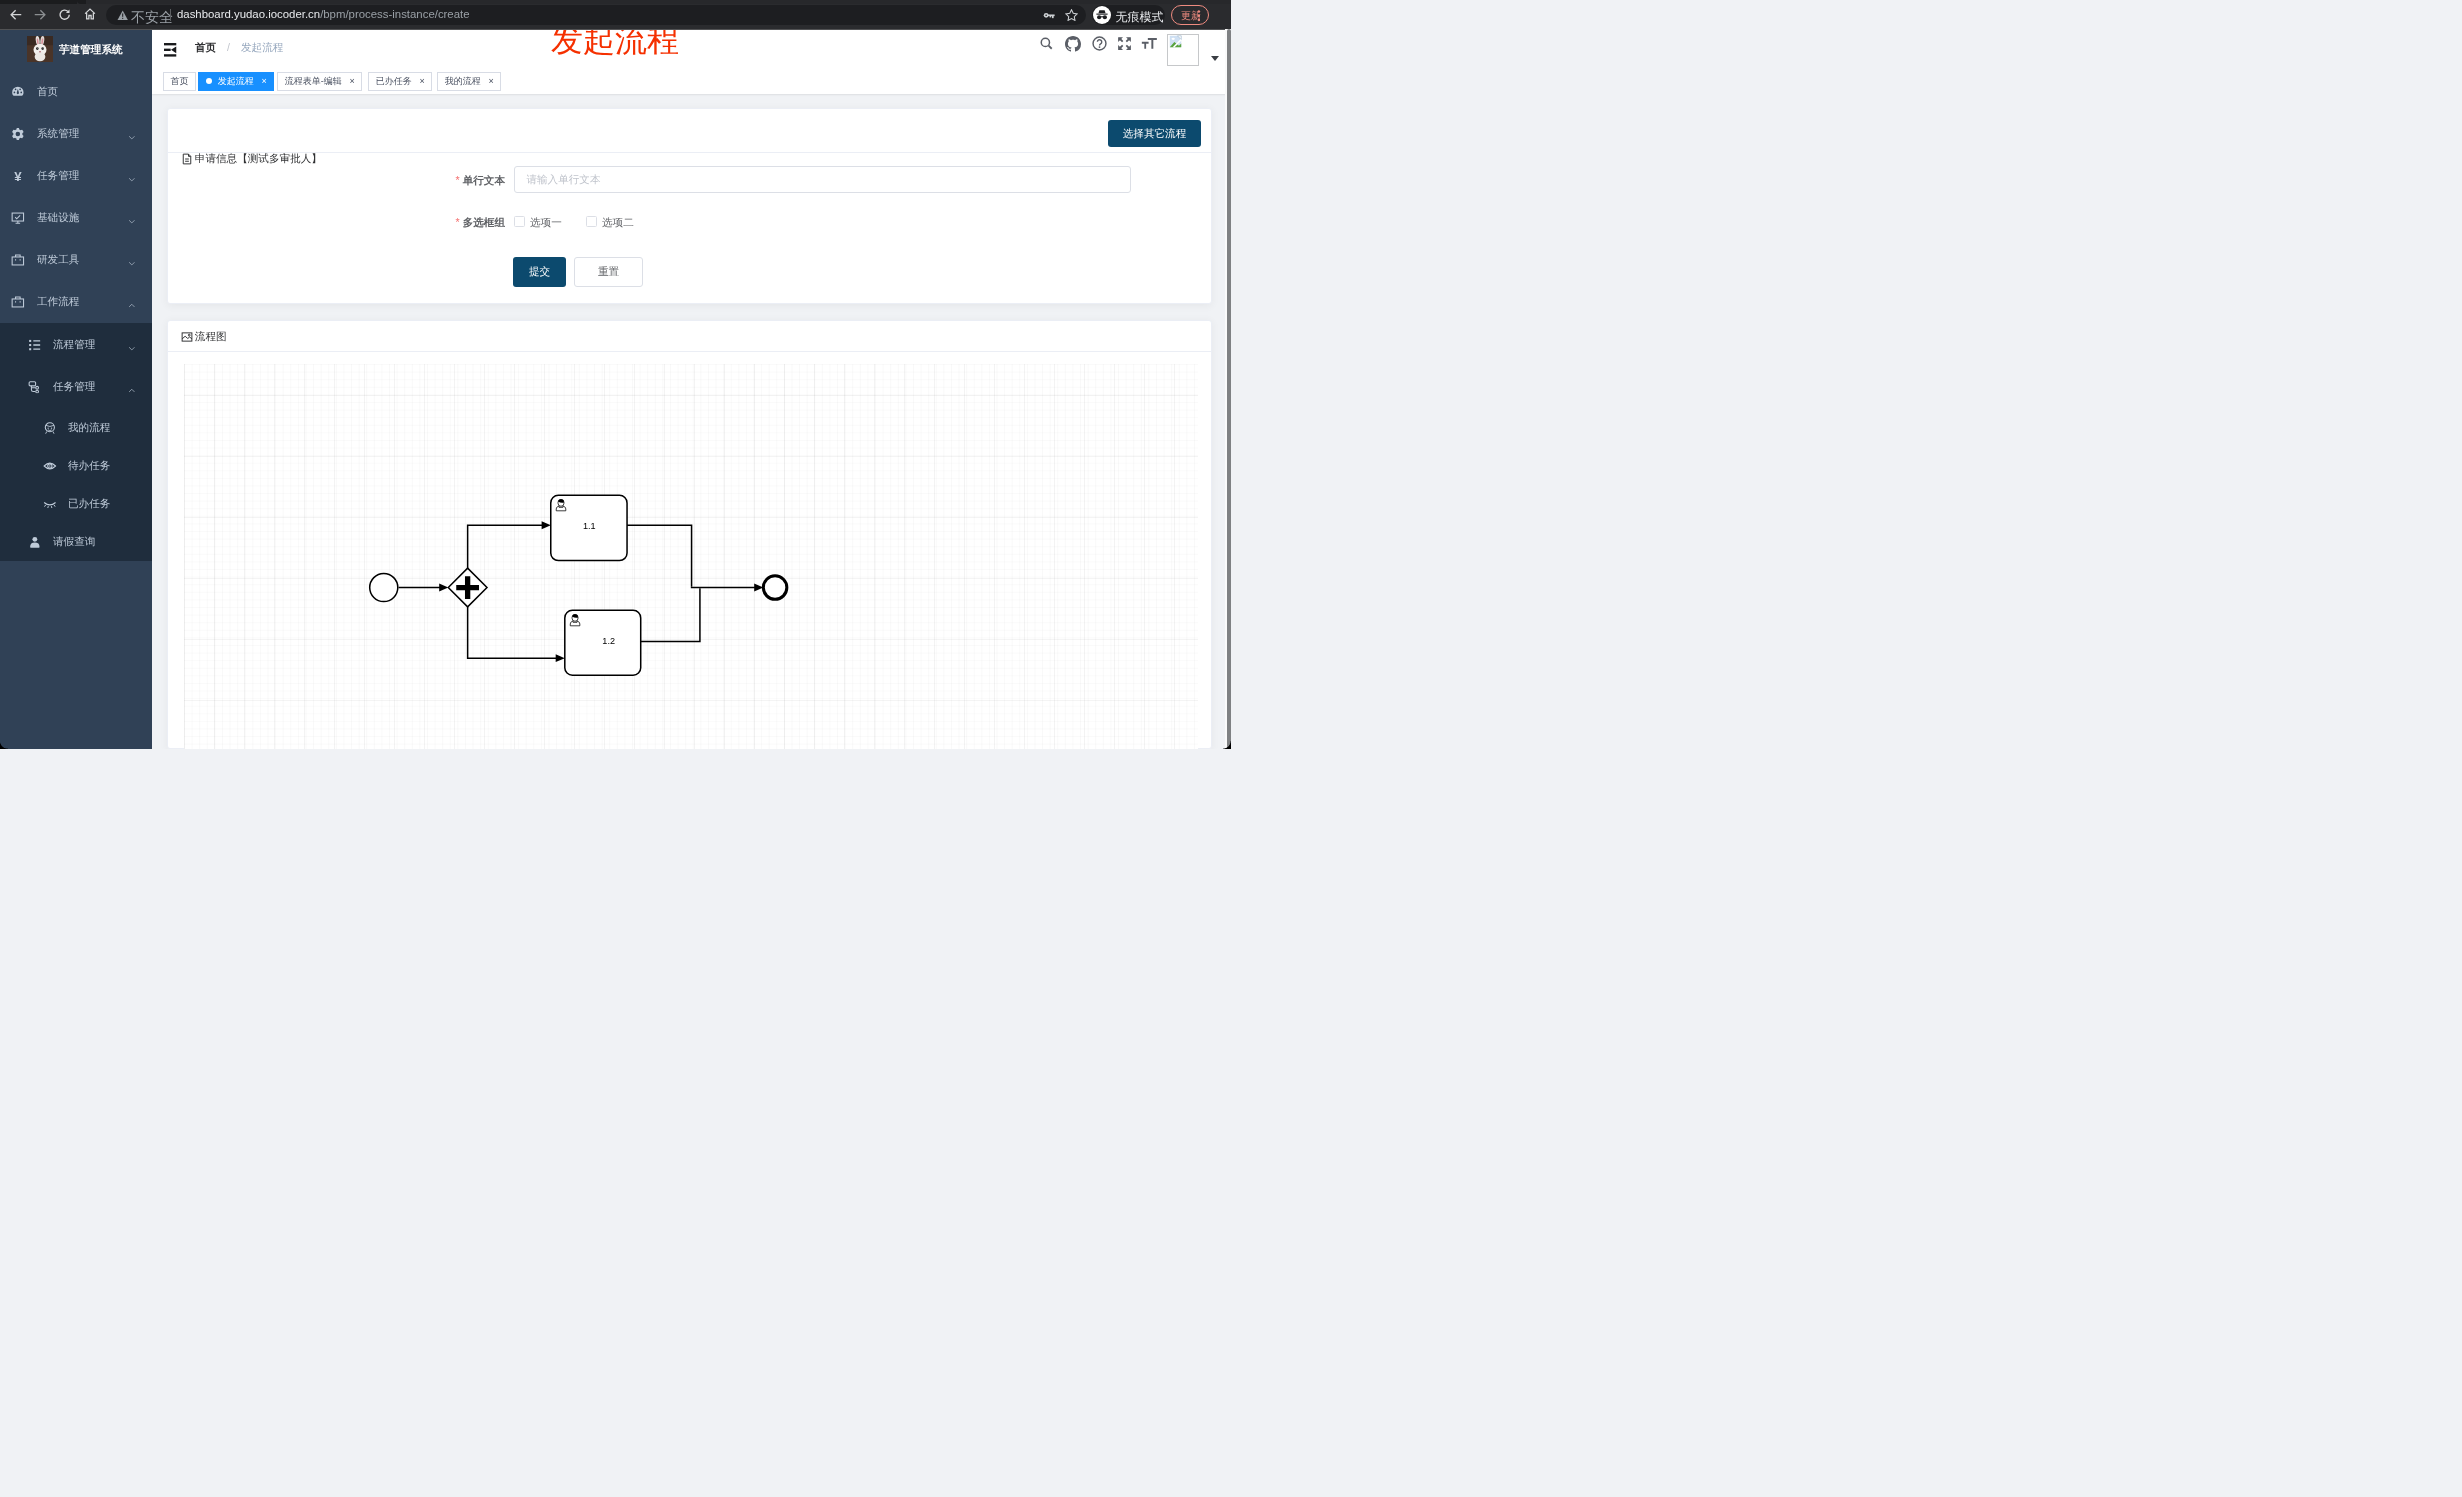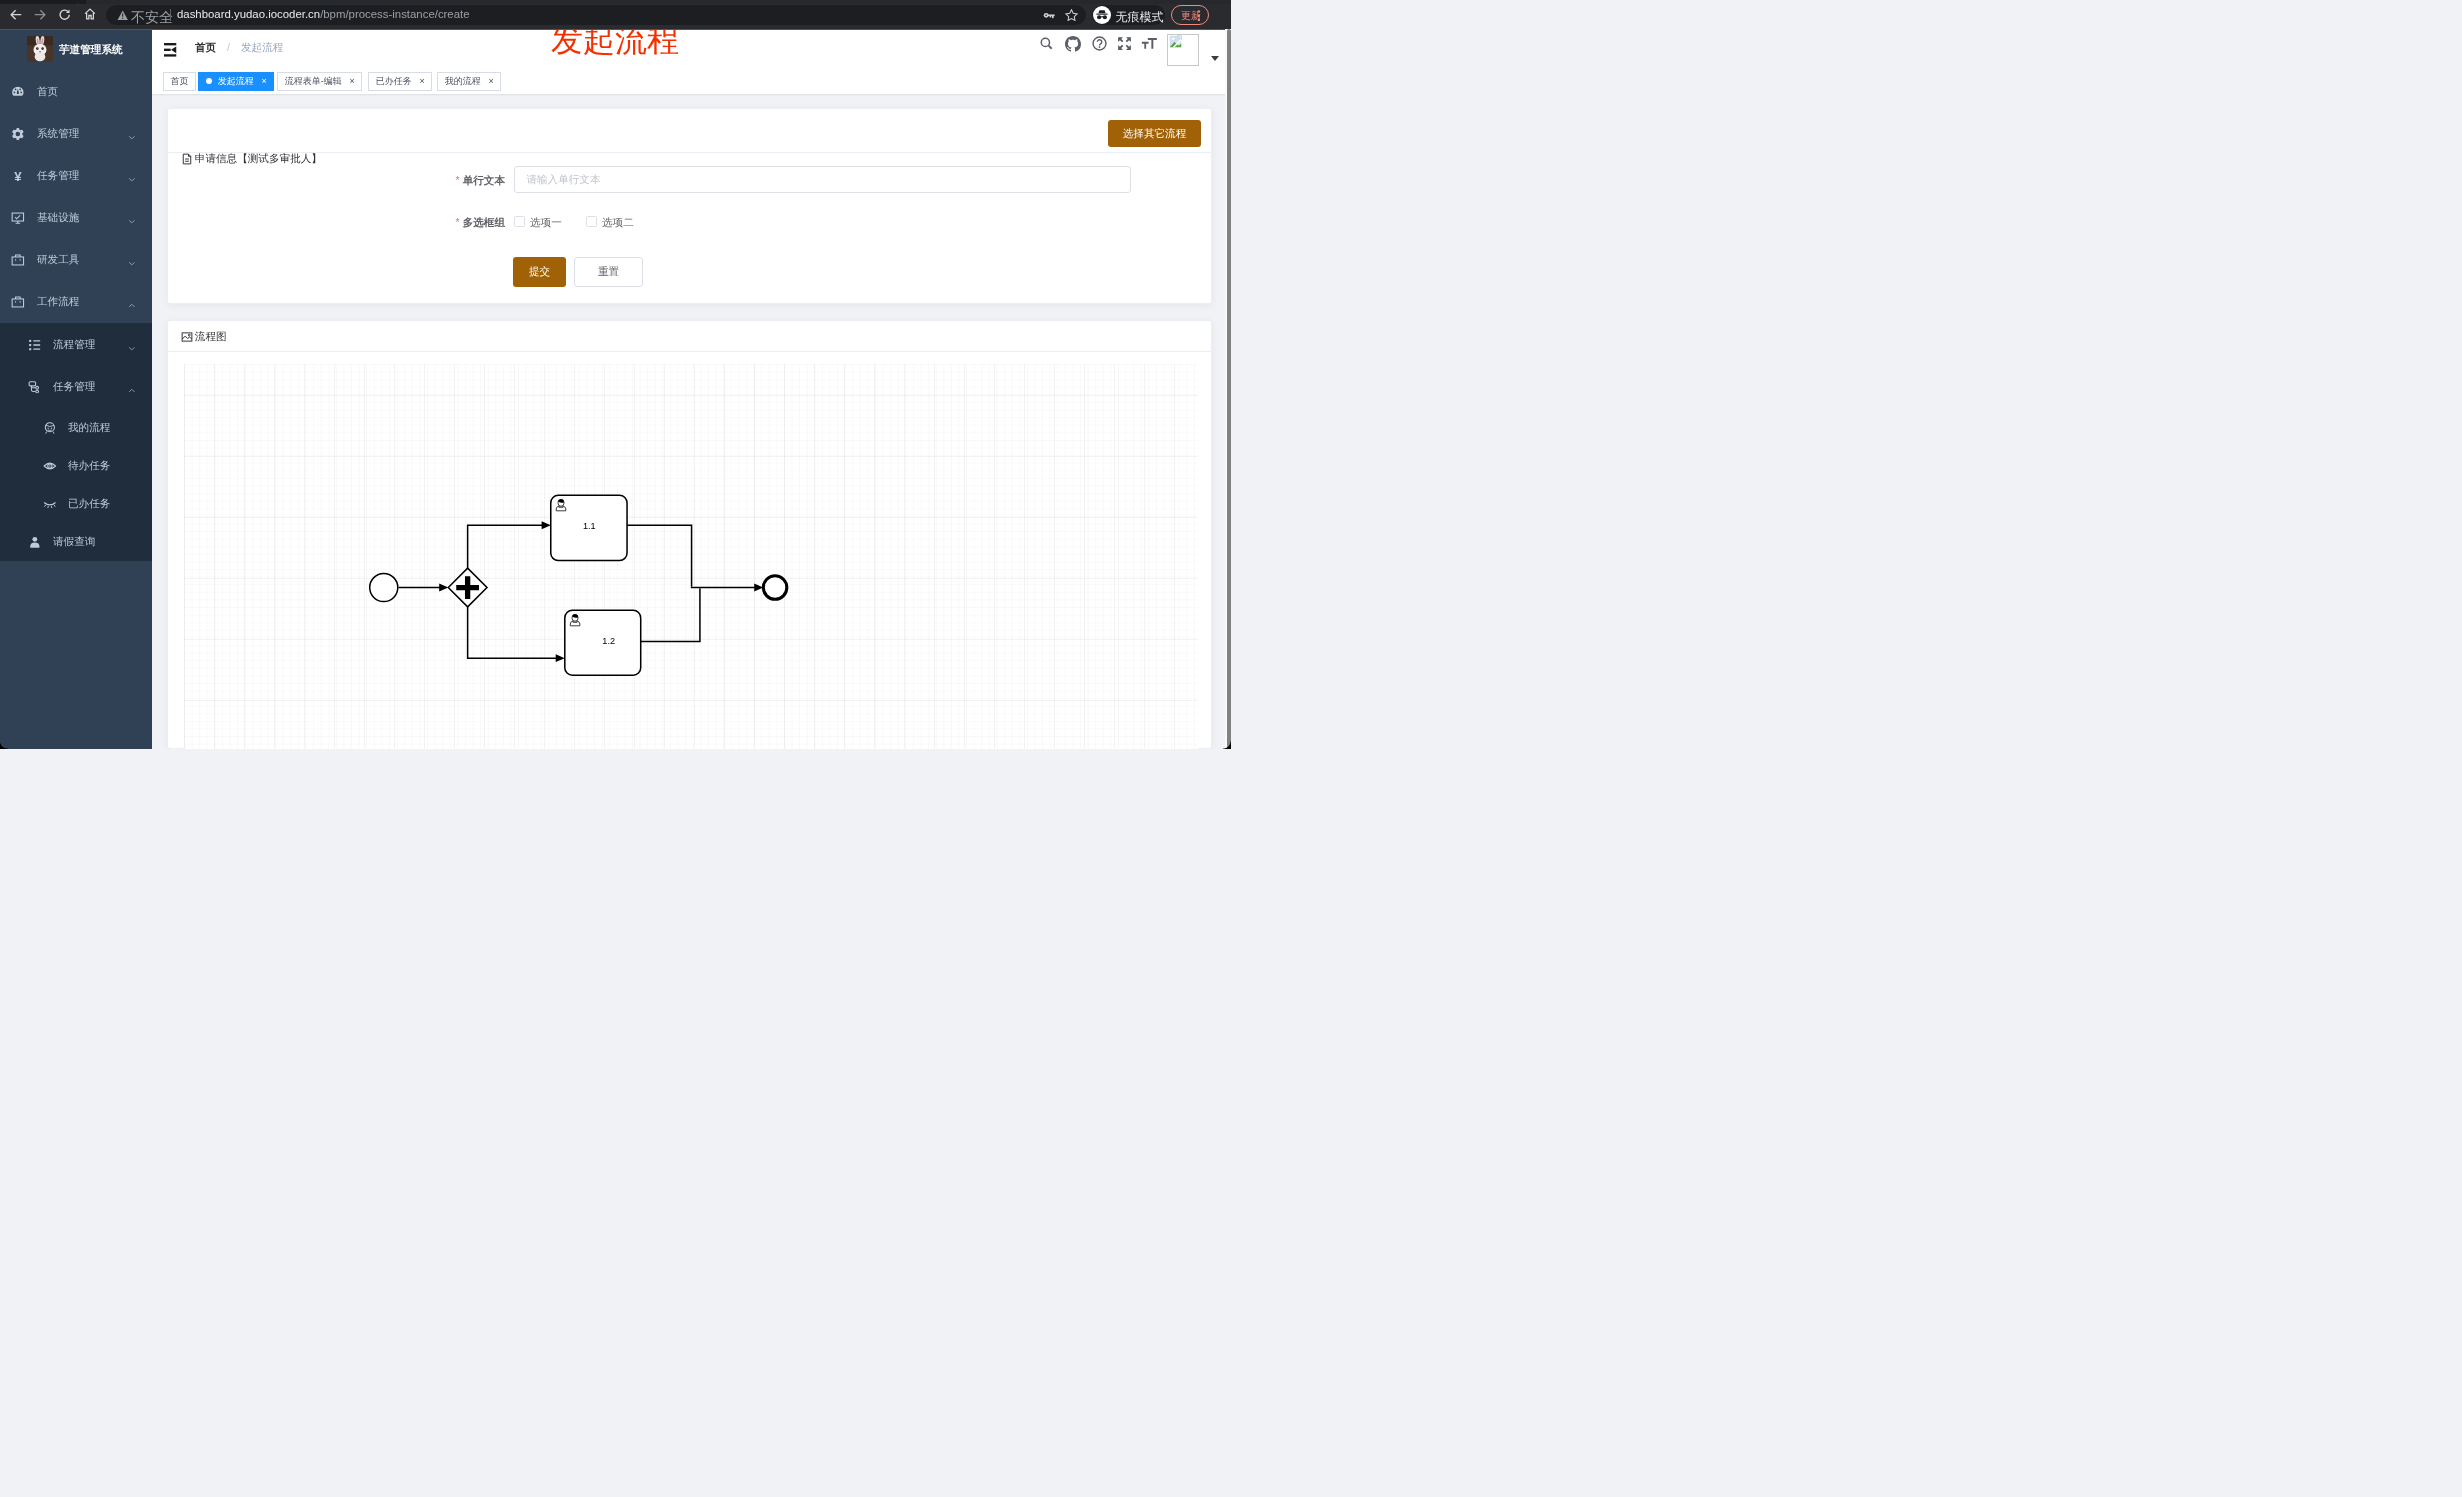--- a/index.html
+++ b/index.html
@@ -55,21 +55,21 @@
   
   #content { position:absolute; left:152px; top:93px; width:1079px; height:655px; background:#f0f2f5; }
   .card { position:absolute; left:15px; width:1045px; background:#fff; border:0.8px solid #ebeef5; border-radius:3px; box-shadow:0 1.5px 9px 0 rgba(0,0,0,.05); }
   #card1 { top:15px; height:196px; }
   #card1 .hd, #card2 .hd { position:absolute; left:0; top:0; width:100%; border-bottom:0.8px solid #ebeef5; }
   #card1 .hd { height:44px; }
   #card2 { top:227px; height:429px; }
   #card2 .hd { height:31px; }
   .hdtx { position:absolute; left:12.5px; font-size:10.6px; font-weight:400; color:#303133; display:flex; align-items:center; }
   .btn { display:flex; align-items:center; justify-content:center; border-radius:3px; font-size:10.6px; position:absolute; }
-  .btn.primary { background:#a16207; color:#fff; }
+  .btn.primary { background:#0c4a6e; color:#fff; }
   .btn.plain { background:#fff; color:#606266; border:0.8px solid #dcdfe6; }
   #selbtn { left:940px; top:11.4px; width:93px; height:27px; }
   .flabel { position:absolute; font-size:10.6px; color:#606266; font-weight:700; text-align:right; }
   .flabel .star { color:#f56c6c; margin-right:3px; font-weight:400; }
   #finput { position:absolute; left:346px; top:57px; width:617px; height:26.6px; border:0.8px solid #dcdfe6; border-radius:3px; background:#fff; }
   #finput .ph { position:absolute; left:11.4px; top:6px; font-size:10.6px; color:#c0c4cc; }
   .ckbox { position:absolute; width:11.4px; height:11.4px; border:0.8px solid #dcdfe6; border-radius:1.5px; background:#fff; }
   .cklab { position:absolute; font-size:10.6px; color:#606266; }
   #diag { position:absolute; left:15.6px; top:43px; width:1014px; height:386px;
      background-color:#fff;

